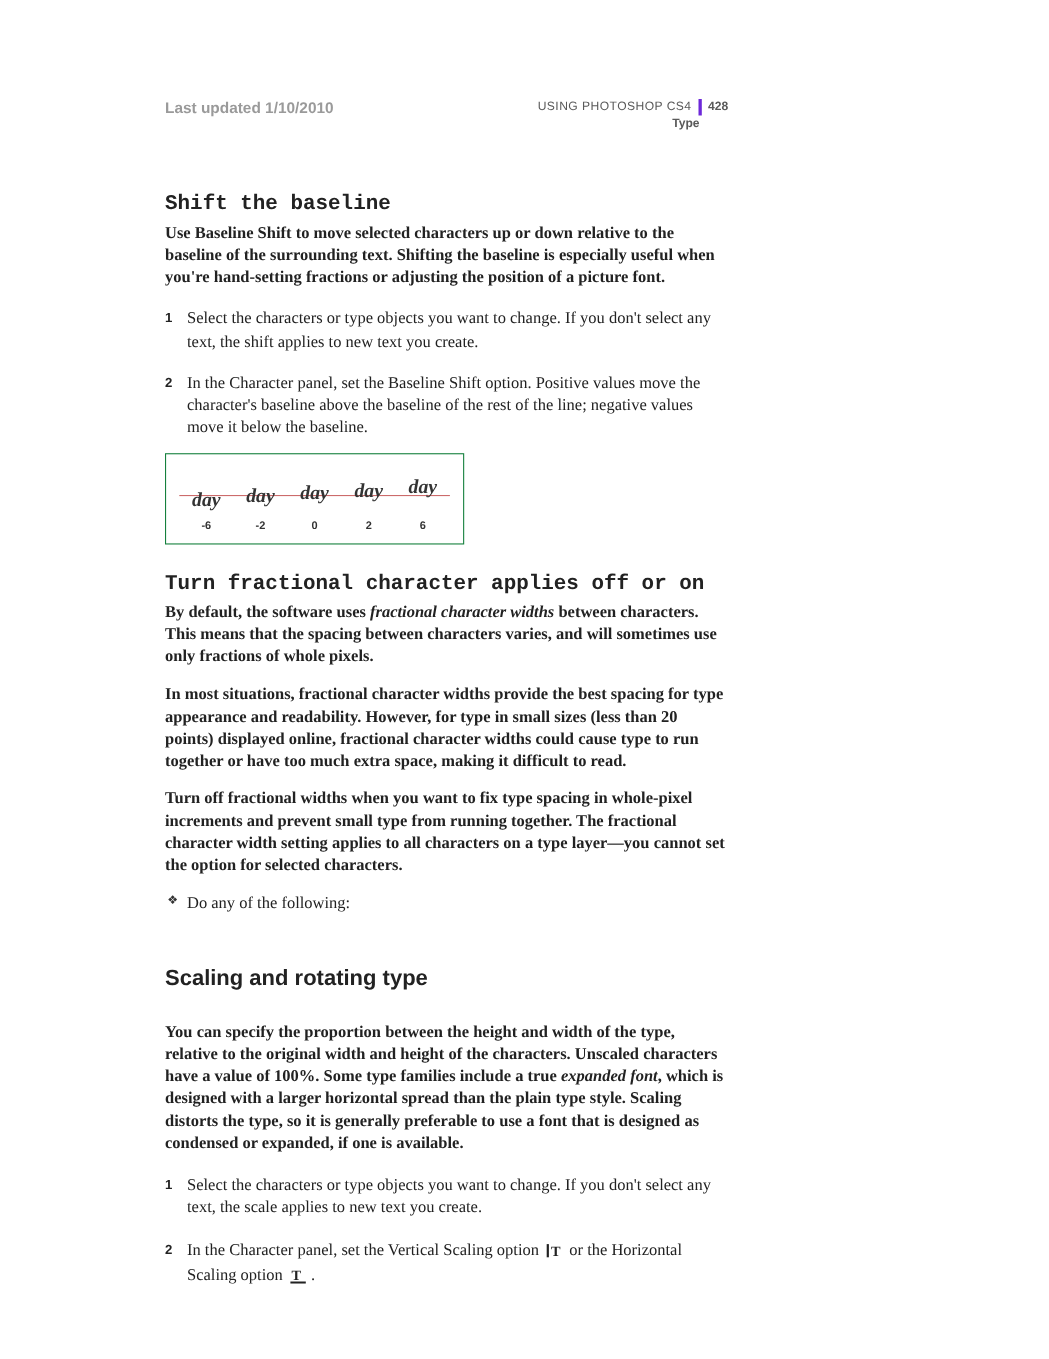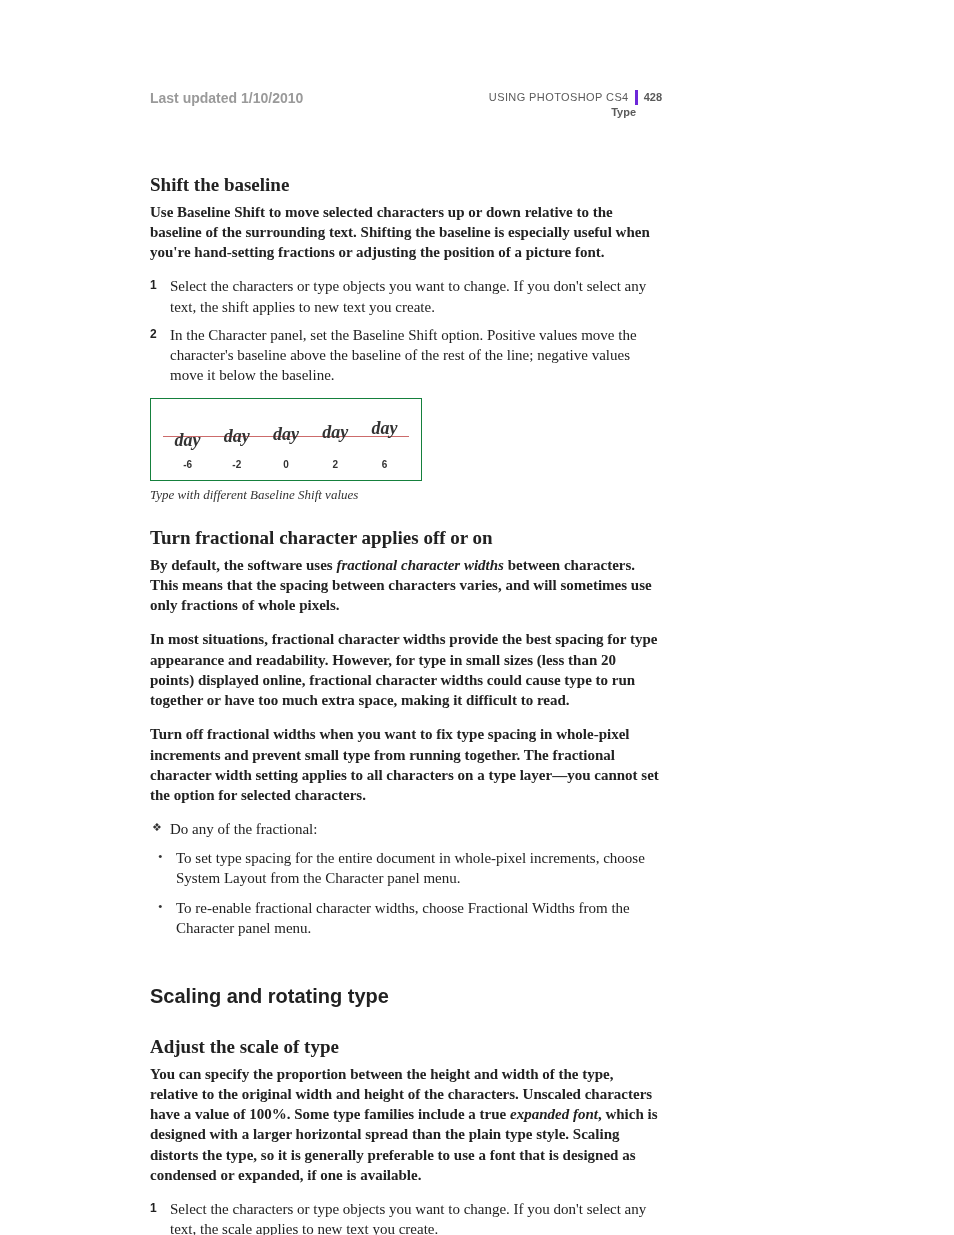--- a/index.html
+++ b/index.html
@@ -49,21 +49,21 @@
     border-left: 3px solid #6d28d9;
     padding-left: 6px;
     margin-left: 6px;
   }
   .header-right .section {
     font-weight: 700;
     padding-right: 26px;
   }
 
   h2.subhead {
-    font-family: Liberation Serif, serif;
+    font-family: Liberation Mono, monospace;
     font-weight: 700;
     font-size: 19px;
     margin: 0 0 6px 0;
     color: #222;
   }
   h1.chapter {
     font-family: "Myriad Pro", "Segoe UI", Arial, sans-serif;
     font-weight: 700;
     font-size: 20px;
     margin: 46px 0 28px 0;
@@ -84,20 +84,21 @@
     margin: 0 0 12px 0;
     counter-reset: step;
   }
   ol.steps > li {
     counter-increment: step;
     position: relative;
     padding-left: 20px;
     font-size: 15px;
     line-height: 1.35;
     margin-bottom: 8px;
+    margin-top: 18px;
   }
   ol.steps > li::before {
     content: counter(step);
     position: absolute;
     left: 0;
     top: 1px;
     font-family: "Myriad Pro", "Segoe UI", Arial, sans-serif;
     font-weight: 700;
     font-size: 12px;
   }
@@ -239,44 +240,38 @@
           <span class="fig-word" style="transform:translateY(-6px);">day</span>
         </div>
         <div class="fig-labels">
           <span>-6</span>
           <span>-2</span>
           <span>0</span>
           <span>2</span>
           <span>6</span>
         </div>
       </div>
-      <div class="caption">Type with different Baseline Shift values</div>
     </div>
   </div>
 
   <div class="block">
     <h2 class="subhead">Turn fractional character applies off or on</h2>
     <p class="body">
       <span>By default, the software uses </span><em>fractional character widths</em><span> between characters. This means that the spacing between characters varies, and will sometimes use only fractions of whole pixels.</span>
     </p>
     <p class="body">In most situations, fractional character widths provide the best spacing for type appearance and readability. However, for type in small sizes (less than 20 points) displayed online, fractional character widths could cause type to run together or have too much extra space, making it difficult to read.</p>
     <p class="body">Turn off fractional widths when you want to fix type spacing in whole-pixel increments and prevent small type from running together. The fractional character width setting applies to all characters on a type layer—you cannot set the option for selected characters.</p>
     <ul class="diamond">
-      <li>Do any of the fractional:</li>
+      <li>Do any of the following:</li>
     </ul>
-    <ul class="bullets">
-      <li>To set type spacing for the entire document in whole-pixel increments, choose System Layout from the Character panel menu.</li>
-      <li>To re-enable fractional character widths, choose Fractional Widths from the Character panel menu.</li>
-    </ul>
   </div>
 
   <h1 class="chapter">Scaling and rotating type</h1>
 
   <div class="block">
-    <h2 class="subhead">Adjust the scale of type</h2>
     <p class="body">
       <span>You can specify the proportion between the height and width of the type, relative to the original width and height of the characters. Unscaled characters have a value of 100%. Some type families include a true </span><em>expanded font</em><span>, which is designed with a larger horizontal spread than the plain type style. Scaling distorts the type, so it is generally preferable to use a font that is designed as condensed or expanded, if one is available.</span>
     </p>
     <ol class="steps">
       <li>Select the characters or type objects you want to change. If you don't select any text, the scale applies to new text you create.</li>
       <li>
         <span>In the Character panel, set the Vertical Scaling option </span><span class="icon"><svg width="16" height="14" viewBox="0 0 16 14">
               <g fill="#222">
                 <rect x="1" y="1" width="2" height="12"></rect>
                 <text x="5" y="12" font-family="Georgia,serif" font-size="13" font-weight="700">T</text>

